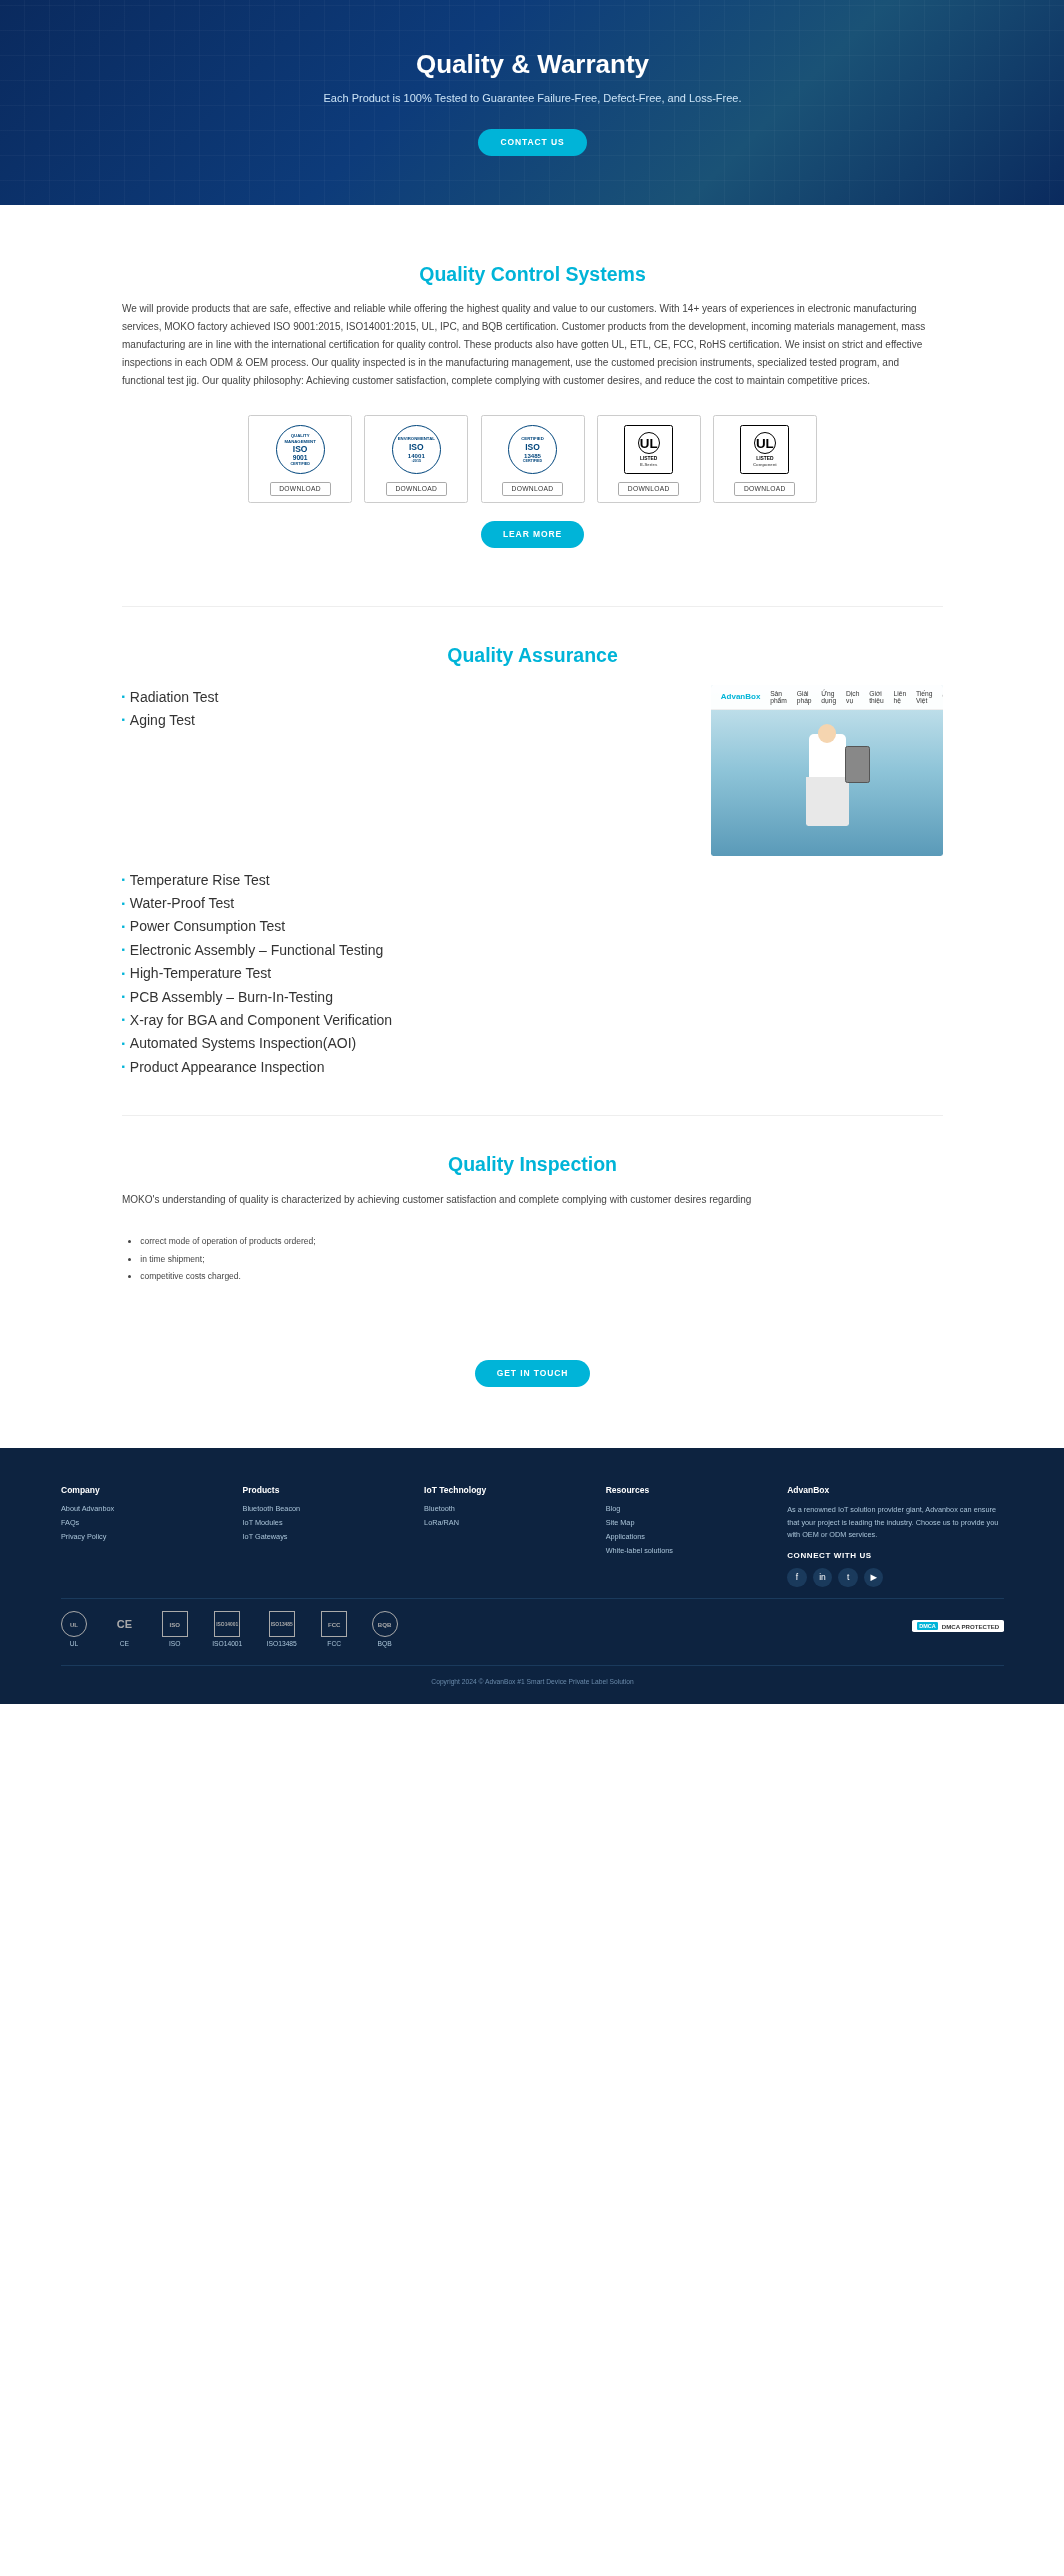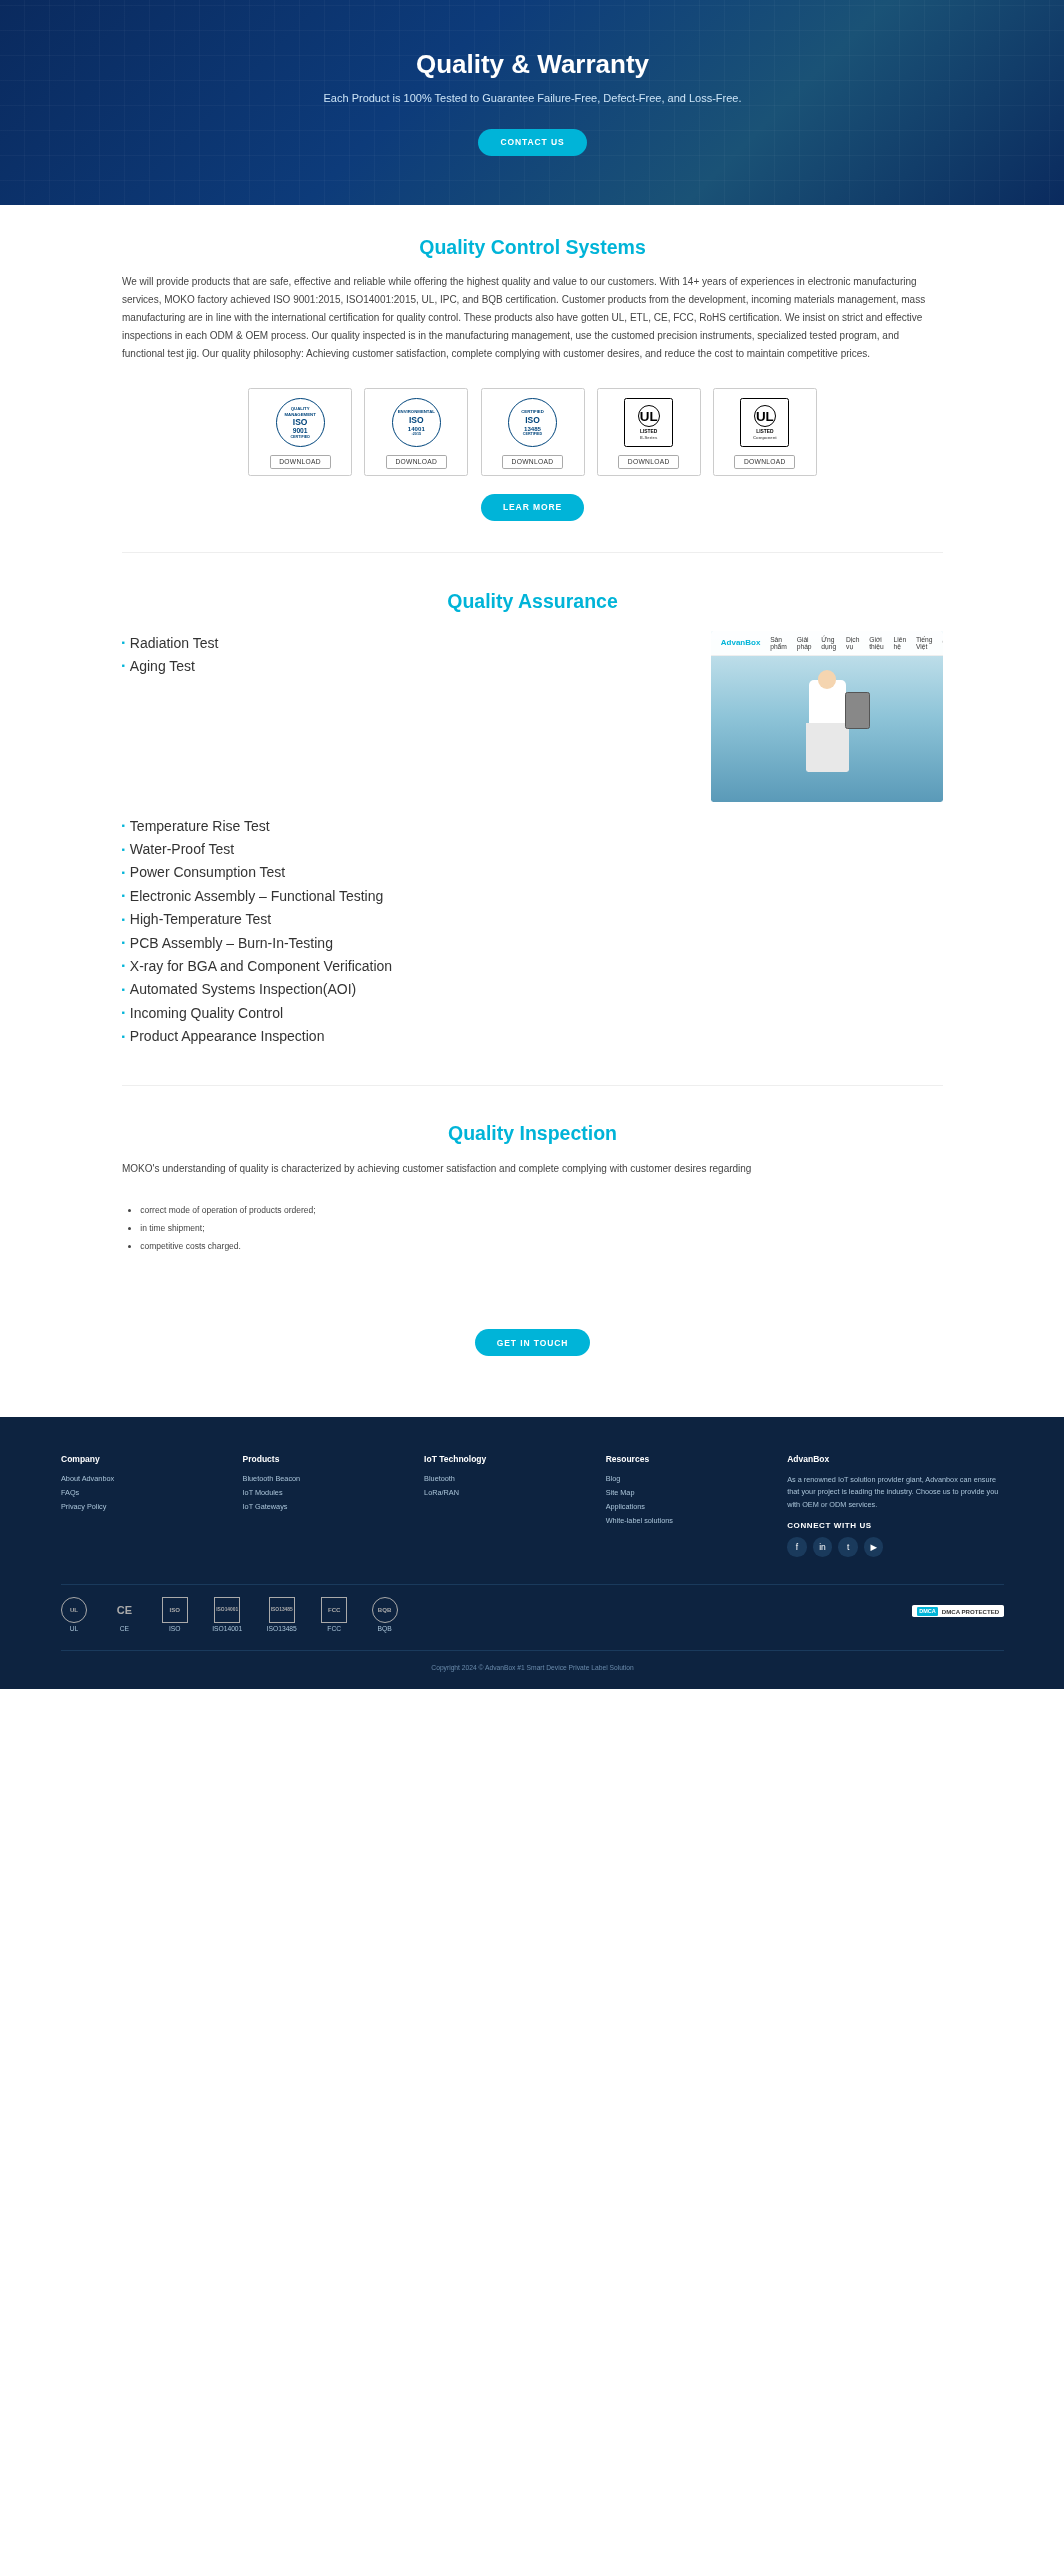--- a/index.html
+++ b/index.html
@@ -49,21 +49,21 @@
       font-size: 8.5px;
       font-weight: 700;
       letter-spacing: 0.9px;
       cursor: pointer;
       border-radius: 18.3px;
       text-transform: uppercase;
       position: relative;
     }
 
     
-    .section { padding: 31px 122px; }
+    .section { padding: 58px 122px; }
     .section-title {
       font-size: 19.5px;
       font-weight: 700;
       color: #00b4d8;
       margin-bottom: 14.7px;
       text-align: center;
     }
     .section-text {
       font-size: 10px;
       line-height: 1.8;
@@ -182,21 +182,21 @@
 
     
     .footer {
       background: #0d2340;
       color: #ccc;
       padding: 37px 61px 18.3px;
     }
     .footer-top {
       display: flex;
       gap: 37px;
-      margin-bottom: 27px;
+      margin-bottom: 11px;
     }
     .footer-col { flex: 1; }
     .footer-col-title {
       font-size: 8.5px;
       font-weight: 700;
       color: #fff;
       margin-bottom: 9.8px;
     }
     .footer-link {
       display: block;
@@ -449,21 +449,20 @@
 
   <ul class="qa-list" style="margin-top:12.2px;">
     <li>Temperature Rise Test</li>
     <li>Water-Proof Test</li>
     <li>Power Consumption Test</li>
     <li>Electronic Assembly – Functional Testing</li>
     <li>High-Temperature Test</li>
     <li>PCB Assembly – Burn-In-Testing</li>
     <li>X-ray for BGA and Component Verification</li>
     <li>Automated Systems Inspection(AOI)</li>
-    <li>Incoming Quality Control</li>
     <li>Product Appearance Inspection</li>
   </ul>
 </section>
 
 <div class="separator"></div>
 
 <section class="philosophy-section">
   <h2 class="section-title">Quality Inspection</h2>
   <p class="section-text">MOKO's understanding of quality is characterized by achieving customer satisfaction and complete complying with customer desires regarding</p>
   <ul class="philosophy-list">

